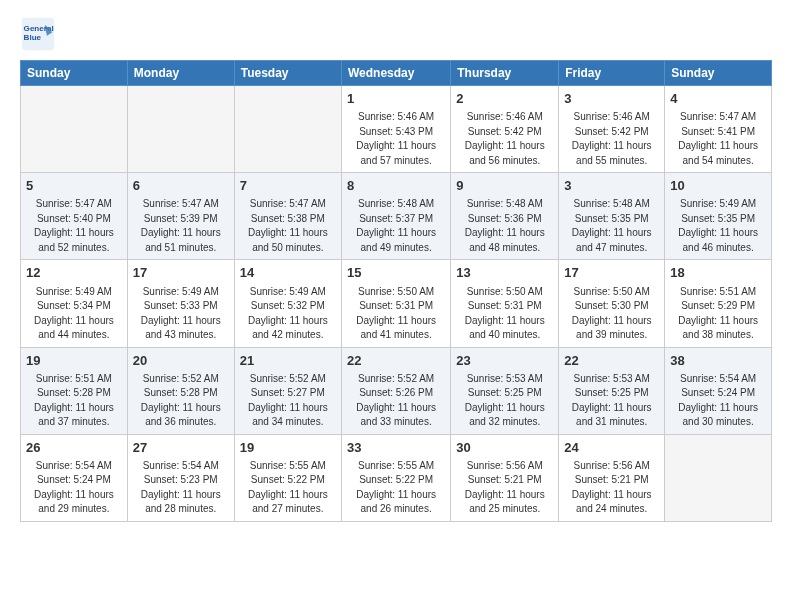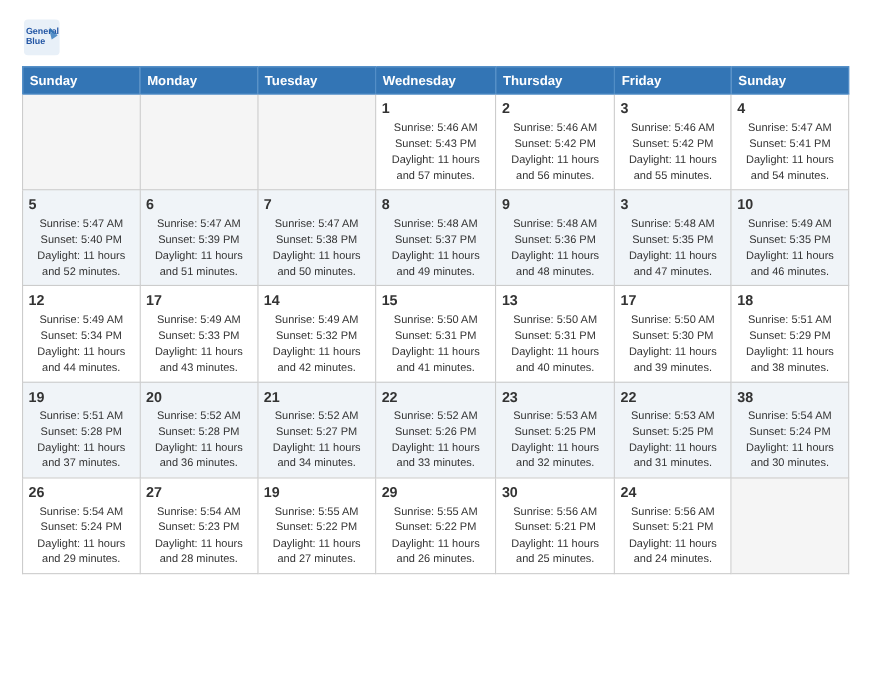--- a/index.html
+++ b/index.html
@@ -329,21 +329,21 @@
 and 28 minutes.</div>
           </td>
           <td>
             <span class="day-number">19</span>
             <div class="day-info" style="white-space: pre-line;">Sunrise: 5:55 AM
 Sunset: 5:22 PM
 Daylight: 11 hours
 and 27 minutes.</div>
           </td>
           <td>
-            <span class="day-number">29</span>
+            <span class="day-number">33</span>
             <div class="day-info" style="white-space: pre-line;">Sunrise: 5:55 AM
 Sunset: 5:22 PM
 Daylight: 11 hours
 and 26 minutes.</div>
           </td>
           <td>
             <span class="day-number">30</span>
             <div class="day-info" style="white-space: pre-line;">Sunrise: 5:56 AM
 Sunset: 5:21 PM
 Daylight: 11 hours

